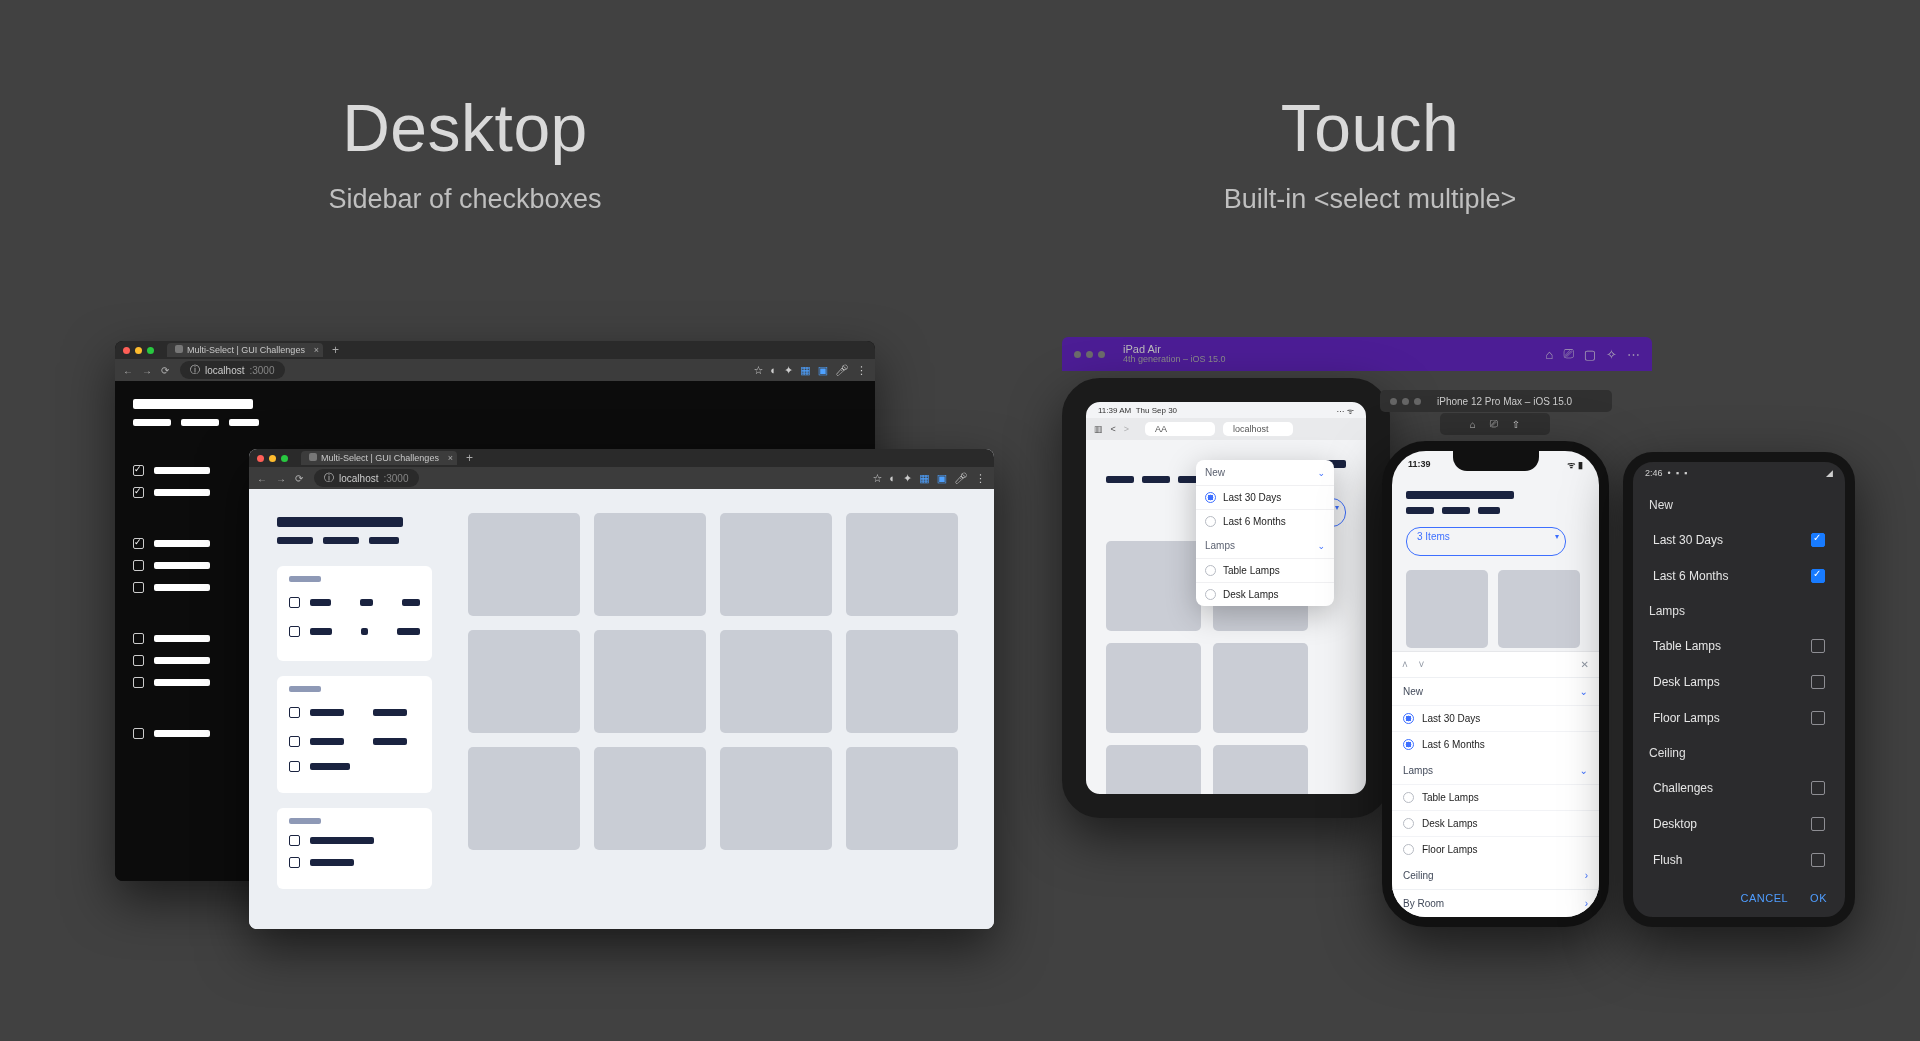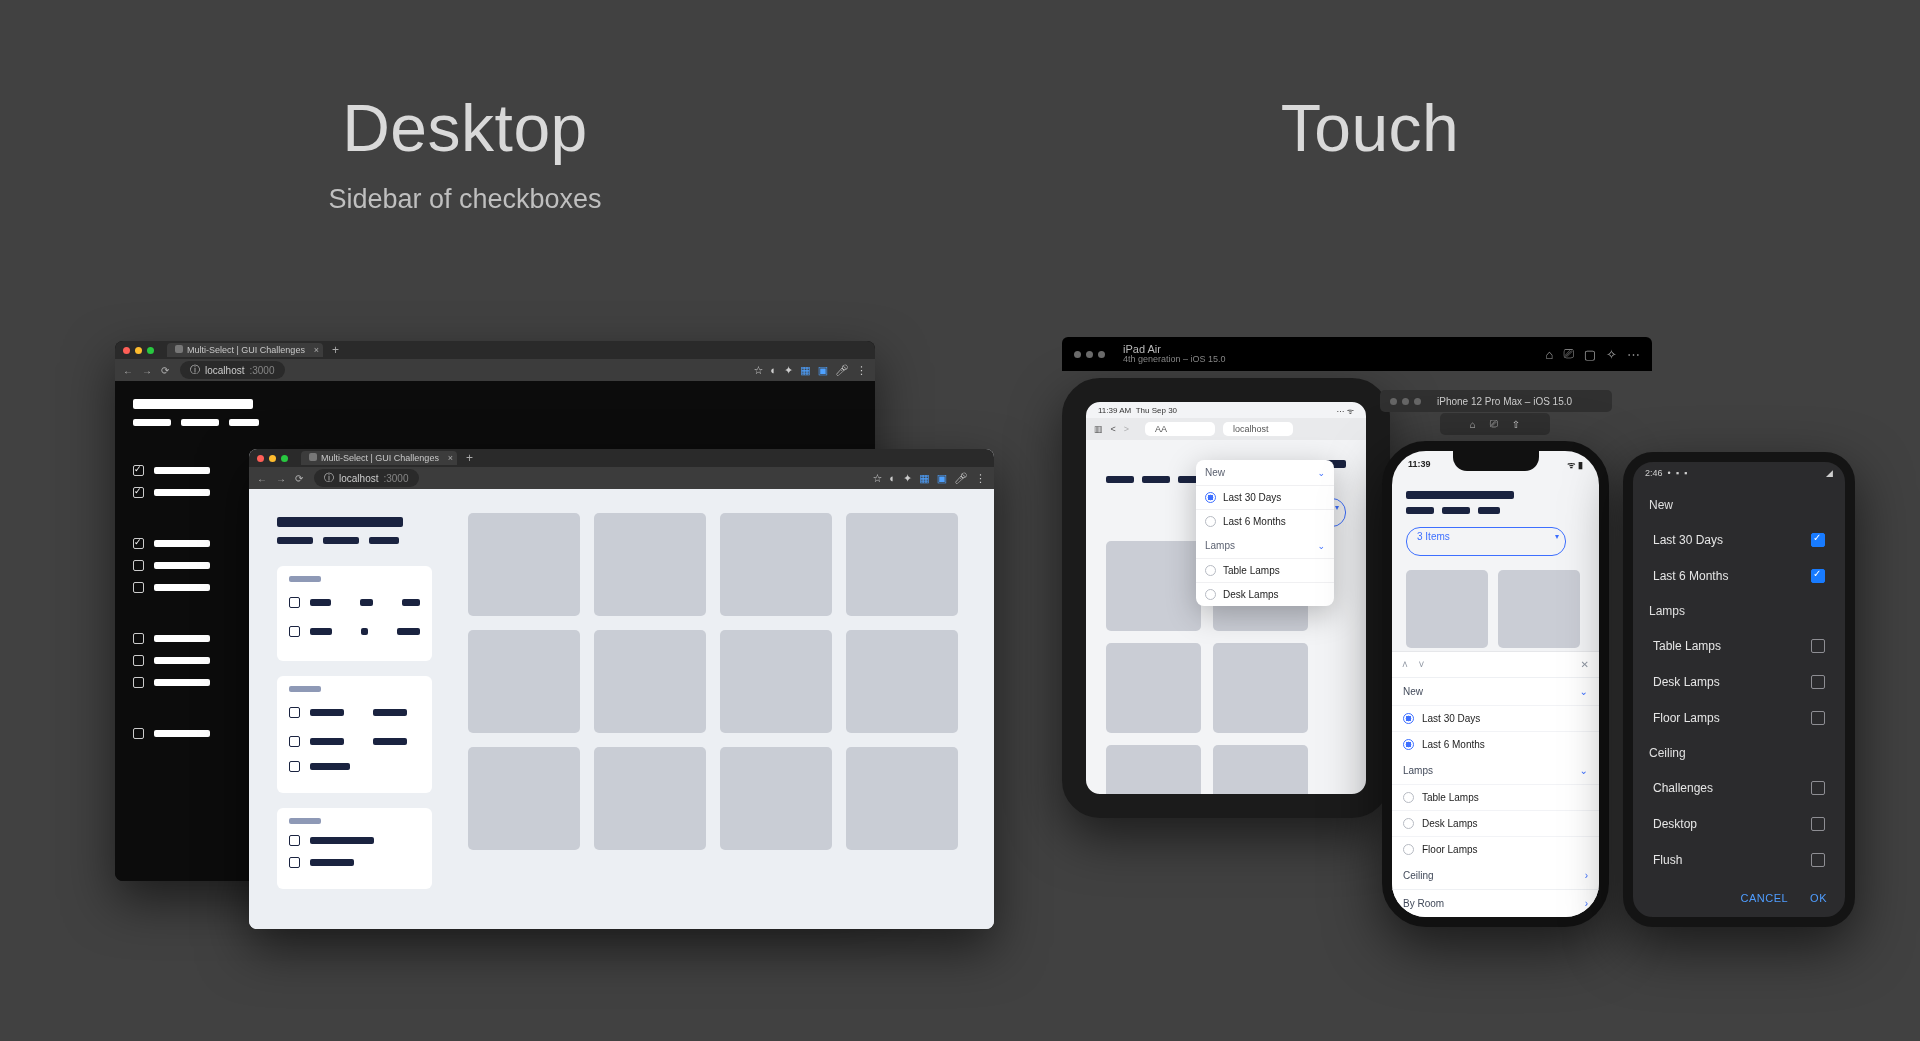--- a/index.html
+++ b/index.html
@@ -91,21 +91,21 @@
 
 .group{background:#fff;border-radius:6px;padding:10px 12px;margin-bottom:15px; width:155px}
 .group-hd{width:32px;height:6px;background:#8e99b6;border-radius:2px;margin-bottom:10px}
 
 .grid{display:grid;grid-template-columns:repeat(4,112px);gap:14px}
 .card{height:103px;background:#c9cdd5;border-radius:5px}
 
 
 .simbar{
   position:absolute;
-  height:34px;background:#000000;border-radius:6px 6px 0 0;
+  height:34px;background:#4c1d95;border-radius:6px 6px 0 0;
   display:flex;align-items:center;padding:0 12px;gap:10px;color:#bbb;font-size:11px;
 }
 .simbar .dots .dot{background:#6c6c6c}
 .simbar .meta{line-height:1.1}
 .simbar .meta .t2{font-size:9px;color:#8a8a8a}
 .simbar .grow{flex:1}
 .simbar .ico{font-size:13px;opacity:.85}
 
 
 .ipad{
@@ -168,20 +168,21 @@
 </style>
 </head>
 <body>
 
 <div class="col left">
   <div class="col-title">Desktop</div>
   <div class="col-sub">Sidebar of checkboxes</div>
 </div>
 <div class="col right">
   <div class="col-title">Touch</div>
+  <div class="col-sub">Built-in &lt;select multiple&gt;</div>
 </div>
 
 <div class="win win-dark-bg" style="left:115px; top:341px; width:760px; height:540px;">
   <div class="tabsrow">
     <div class="dots">
       <span class="dot r"></span>
         <span class="dot y"></span>
         <span class="dot g"></span>
     </div>
     <div class="tab">

